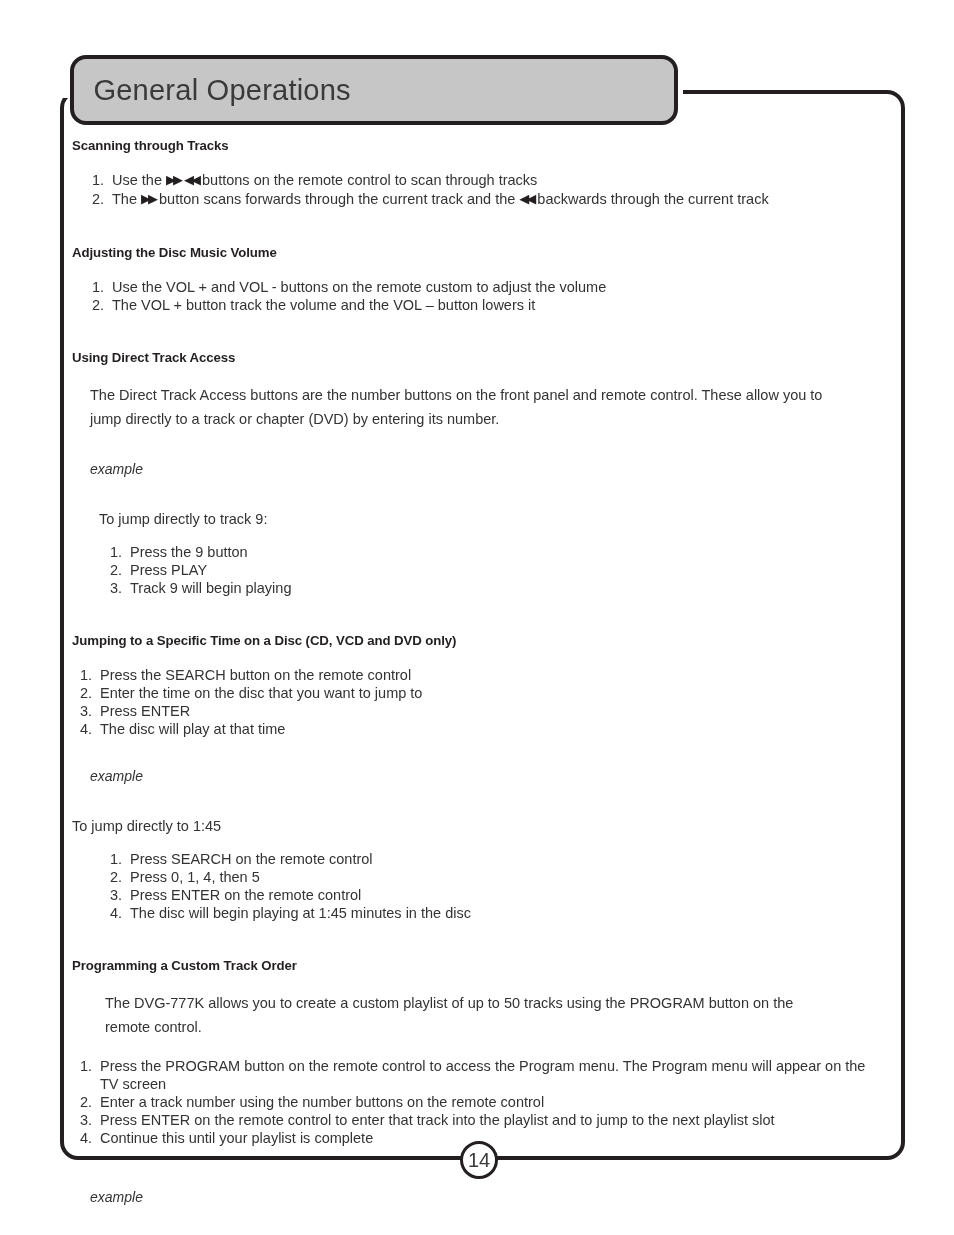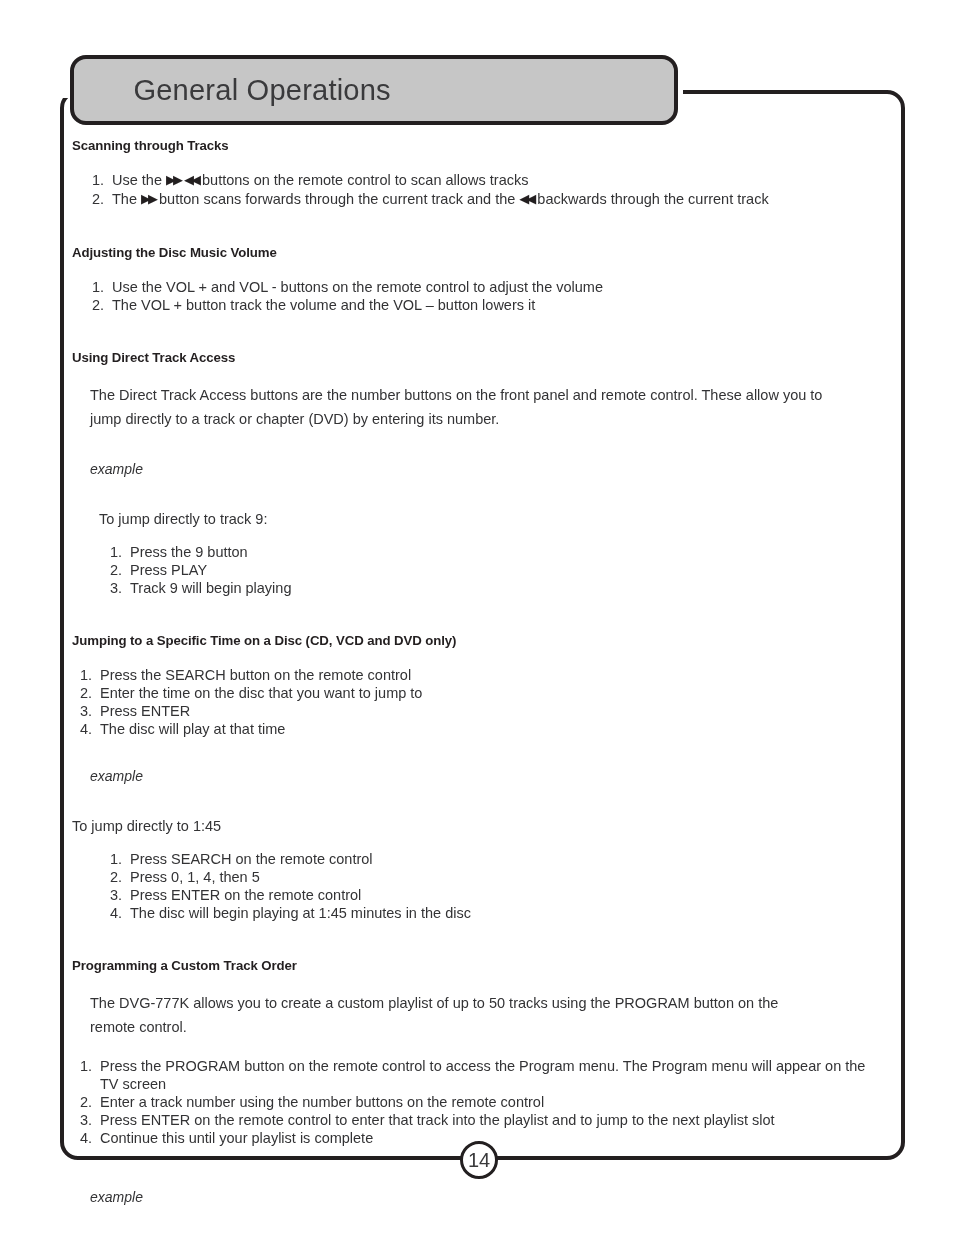--- a/index.html
+++ b/index.html
@@ -47,21 +47,20 @@
     top: 55px;
     width: 608px;
     height: 70px;
     background: #c6c6c6;
     border: 4px solid #231f20;
     border-radius: 16px;
     box-sizing: border-box;
     display: flex;
     align-items: center;
     z-index: 3;
-    padding-left: 40px;
   }
   #title-text {
     font-size: 30px;
     font-weight: 400;
     letter-spacing: 0.2px;
     color: #3a3a3c;
     padding-left: 20px;
     font-family: "Liberation Sans", sans-serif;
     transform: scaleX(0.97);
     transform-origin: left center;
@@ -166,38 +165,38 @@
 </div>
 
 <div id="content">
 
   <div>
     <h2 class="section-heading">Scanning through Tracks</h2>
     <div class="gap-md"></div>
     <ol class="steps" style="margin-left:20px;">
       <li>
         <span class="num">1.</span>
-        <span class="txt"><span>Use the </span><span class="glyph">▶▶</span><span> </span><span class="glyph">◀◀</span><span> buttons on the remote control to scan allows tracks</span></span>
+        <span class="txt"><span>Use the </span><span class="glyph">▶▶</span><span> </span><span class="glyph">◀◀</span><span> buttons on the remote control to scan through tracks</span></span>
       </li>
       <li>
         <span class="num">2.</span>
         <span class="txt"><span>The </span><span class="glyph">▶▶</span><span> button scans forwards through the current track and the </span><span class="glyph">◀◀</span><span> backwards through the current track</span></span>
       </li>
     </ol>
   </div>
 
   <div class="gap-xl"></div>
 
   <div>
     <h2 class="section-heading">Adjusting the Disc Music Volume</h2>
     <div class="gap-md"></div>
     <ol class="steps" style="margin-left:20px;">
       <li>
         <span class="num">1.</span>
-        <span class="txt">Use the VOL + and VOL - buttons on the remote control to adjust the volume</span>
+        <span class="txt">Use the VOL + and VOL - buttons on the remote custom to adjust the volume</span>
       </li>
       <li>
         <span class="num">2.</span>
         <span class="txt">The VOL + button track the volume and the VOL – button lowers it</span>
       </li>
     </ol>
   </div>
 
   <div class="gap-xl"></div>
 
@@ -272,21 +271,21 @@
         <span class="txt">The disc will begin playing at 1:45 minutes in the disc</span>
       </li>
     </ol>
   </div>
 
   <div class="gap-xl"></div>
 
   <div>
     <h2 class="section-heading">Programming a Custom Track Order</h2>
     <div class="gap-md"></div>
-    <p class="body-para" style="margin-left:18px;width:726px;">The DVG-777K allows you to create a custom playlist of up to 50 tracks using the PROGRAM button on the remote control.</p>
+    <p class="body-para" style="margin-left:33px;width:726px;">The DVG-777K allows you to create a custom playlist of up to 50 tracks using the PROGRAM button on the remote control.</p>
     <div class="gap-md"></div>
     <ol class="steps" style="margin-left:8px;width:792px;">
       <li>
         <span class="num">1.</span>
         <span class="txt">Press the PROGRAM button on the remote control to access the Program menu.  The Program menu will appear on the TV screen</span>
       </li>
       <li>
         <span class="num">2.</span>
         <span class="txt">Enter a track number using the number buttons on the remote control</span>
       </li>

